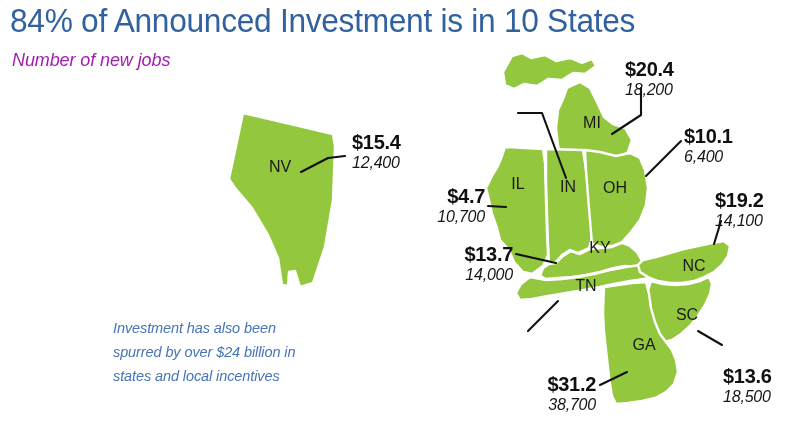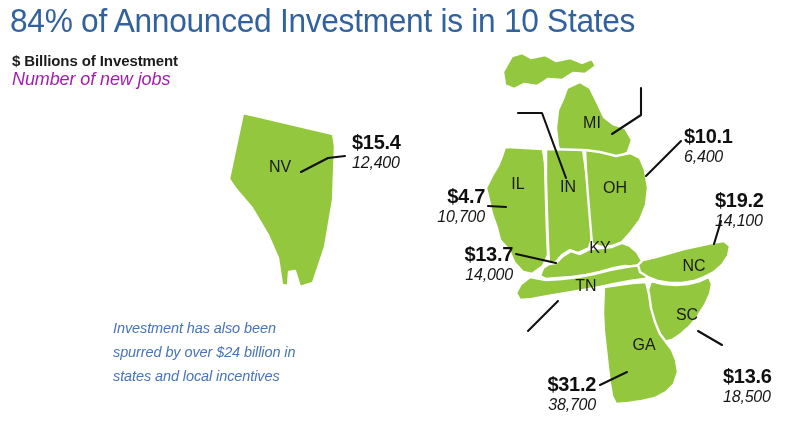--- a/index.html
+++ b/index.html
@@ -121,21 +121,20 @@
   .callout.align-left  { text-align: left; }
 </style>
 </head>
 <body>
 
 <div id="page">
 
   <div class="title">84% of Announced Investment is in 10 States</div>
 
   <div class="legend">
-    <div class="legend-main">$ Billions of Investment</div>
     <div class="legend-sub">Number of new jobs</div>
   </div>
 
   <svg id="map-svg" viewBox="0 0 800 430">
 
     <path class="state-shape" d="M 243,113 L 333,134 L 335,146 L 333,200 L 325,247 L 313,283 L 300,287 L 295,271 L 289,272 L 288,286 L 282,285
          L 278,258 L 268,235 L 252,208 L 235,188 L 229,179 L 243,113 Z"></path>
     <text class="state-abbr" x="280" y="172">NV</text>
 
     <path class="state-shape" d="M 503,72 L 512,56 L 522,53 L 531,58 L 545,55 L 556,61 L 570,58 L 582,63 L 592,59 L 596,66
@@ -194,20 +193,24 @@
     <path class="leader" d="M 721,221 L 714,244"></path>
     <path class="leader" d="M 698,331 L 722,345"></path>
     <path class="leader" d="M 600,385 L 627,372"></path>
   </svg>
 
   <div class="callout align-left" style="left:352px; top:131px;">
     <div class="amount">$15.4</div>
     <div class="jobs">12,400</div>
   </div>
 
+  <div class="callout align-left" style="left:625px; top:58px;">
+    <div class="amount">$20.4</div>
+    <div class="jobs">18,200</div>
+  </div>
 
 
   <div class="callout align-left" style="left:684px; top:125px;">
     <div class="amount">$10.1</div>
     <div class="jobs">6,400</div>
   </div>
 
   <div class="callout align-right" style="left:370px; top:185px; width:115px;">
     <div class="amount">$4.7</div>
     <div class="jobs">10,700</div>

